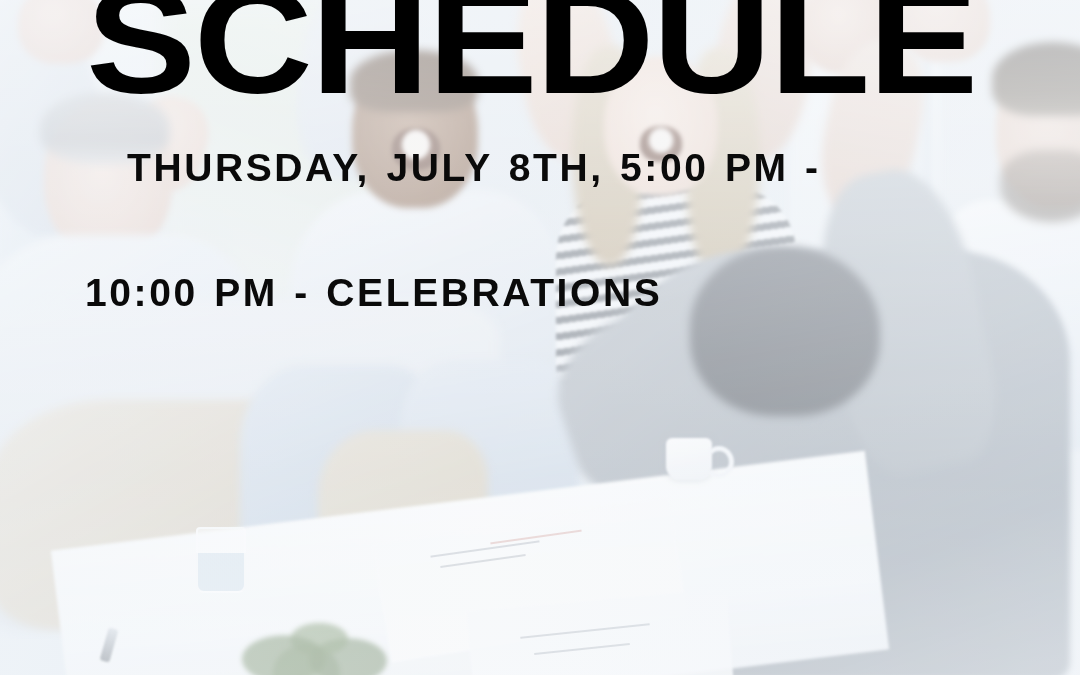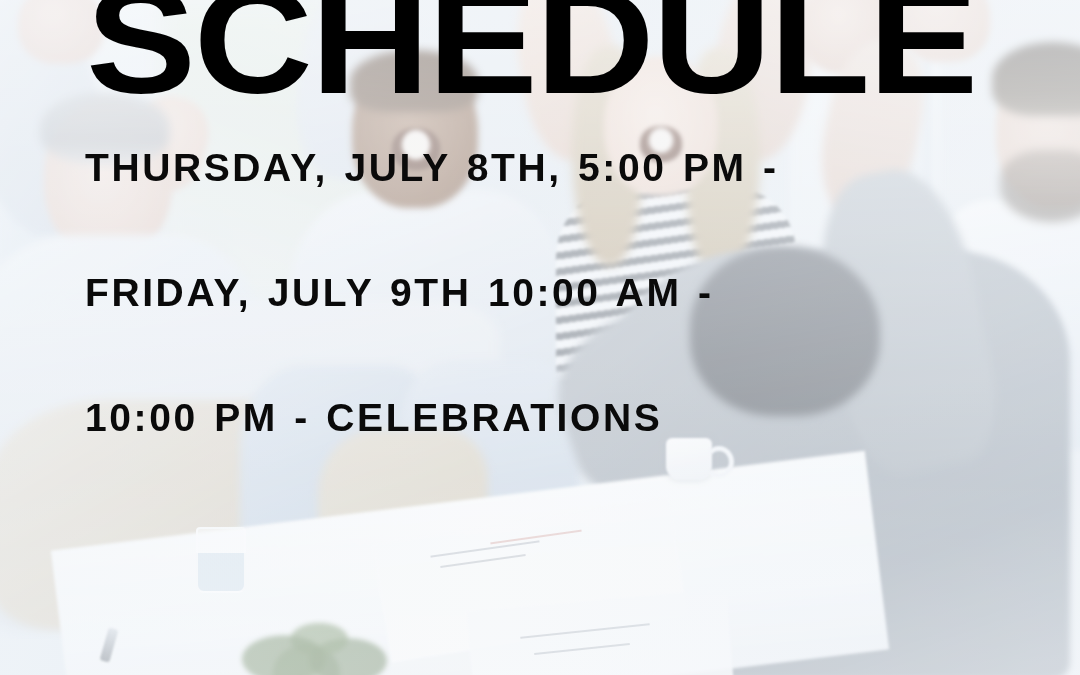--- a/index.html
+++ b/index.html
@@ -356,25 +356,24 @@
     <div class="wash"></div>
   </div>
 
   <div class="text-layer">
 
     <h1 class="poster-title">SCHEDULE</h1>
 
     <div class="schedule-list">
 
       <p class="schedule-entry">
-        <span style="display: block;">THURSDAY, JULY 8TH, 5:00 PM -</span>
+        <span style="display: block; margin-left: 42px;">THURSDAY, JULY 8TH, 5:00 PM -</span>
       </p>
 
       <p class="schedule-entry">
-        <span style="display: block;">FRIDAY, JULY 9TH 10:00 AM -</span>
       </p>
 
       <p class="schedule-entry">
         <span style="display: block;">10:00 PM - CELEBRATIONS</span>
       </p>
 
     </div>
   </div>
 </div>
 

